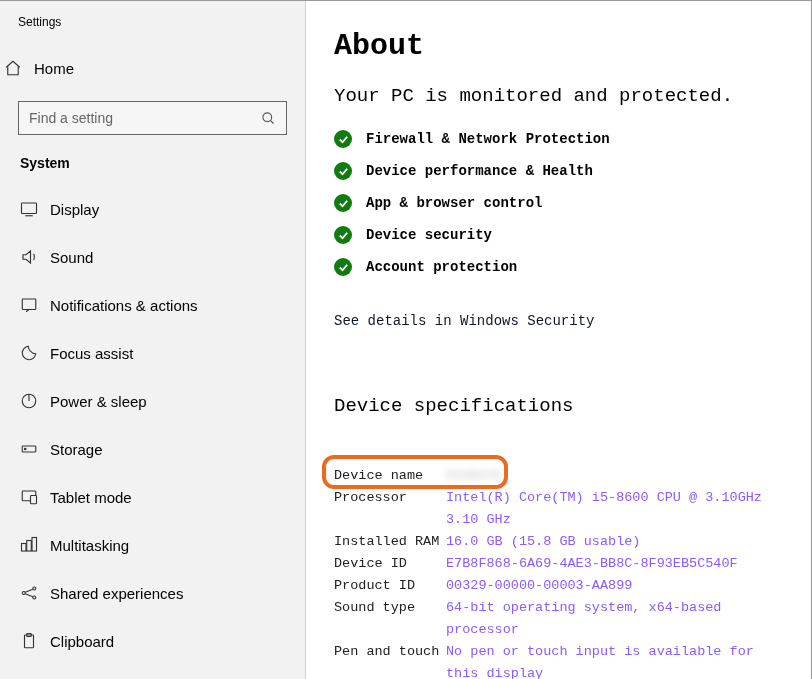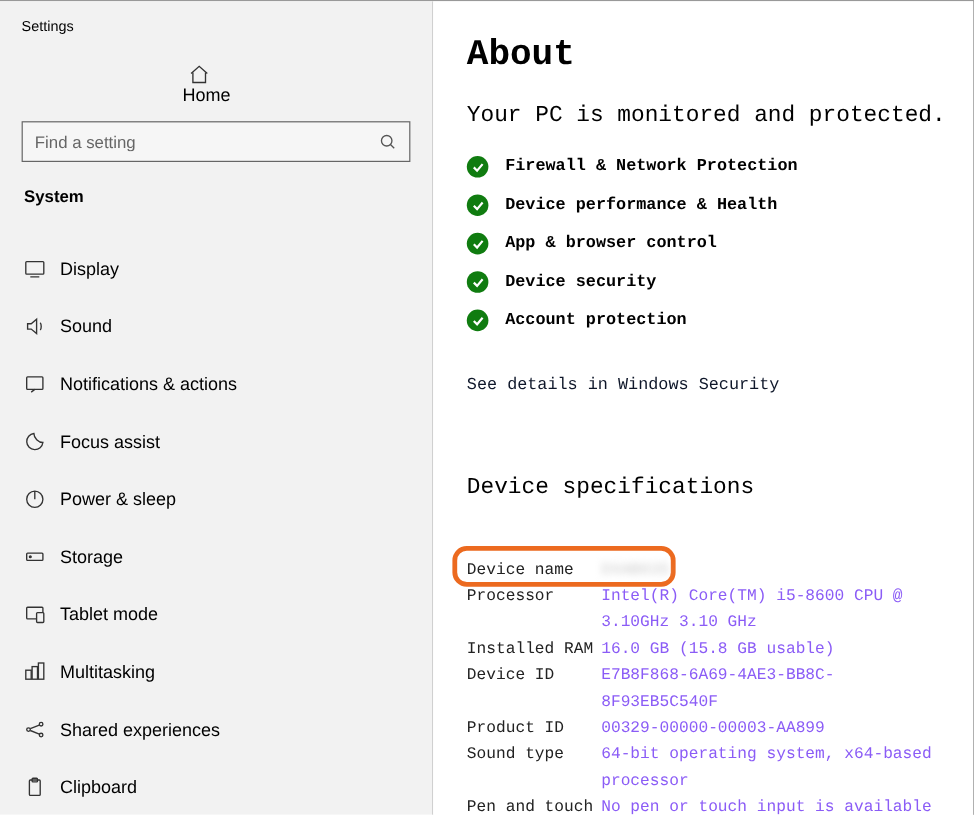--- a/index.html
+++ b/index.html
@@ -10,39 +10,38 @@
     width: 812px;
     height: 679px;
     overflow: hidden;
     border-top: 1px solid #999;
     border-right: 1px solid #999;
     background: #fff;
   }
   .container { display: flex; height: 100%; }
   
   .sidebar {
-    width: 361px;
+    width: 306px;
     background: #f2f2f2;
     border-right: 1px solid #d0d0d0;
     display: flex;
     flex-direction: column;
     padding-top: 8px;
   }
   .sidebar-title {
     font-size: 12px;
     padding: 6px 18px 16px 18px;
     font-weight: 400;
   }
   .home-row {
     display: flex;
     align-items: center;
     padding: 8px 20px 8px 4px;
     cursor: default;
     height: 46px;
-    flex-direction: column;
   }
   .home-row .icon-slot { width: 30px; display:flex; align-items:center; }
   .home-row .label { font-size: 15px; }
   .search-box {
     margin: 10px 18px 14px 18px;
     height: 34px;
     border: 1px solid #666;
     background: #fff0;
     background-color: rgba(255,255,255,0);
     display: flex;
@@ -64,21 +63,21 @@
   }
   .search-box input::placeholder { color: #666; }
   .search-icon { color:#555; }
   .category-label {
     padding: 6px 20px 14px 20px;
     font-weight: 600;
     font-size: 14px;
   }
   .nav-item {
     display: flex;
-    align-items: flex-end;
+    align-items: center;
     height: 48px;
     padding: 0 20px;
     cursor: default;
   }
   .nav-item .icon-slot { width: 30px; display:flex; align-items:center; color:#333; }
   .nav-item .label { font-size: 15px; }
   
   .main {
     flex: 1;
     padding: 28px 20px 0 28px;

